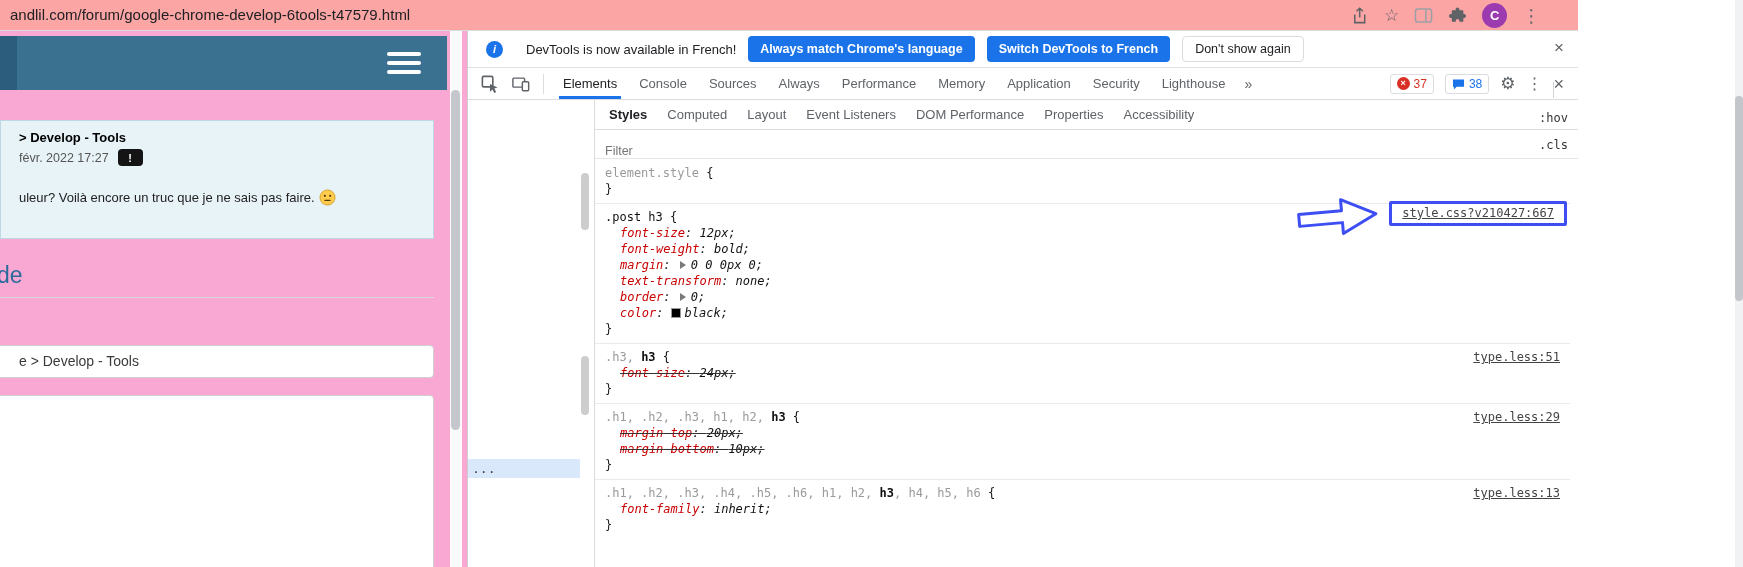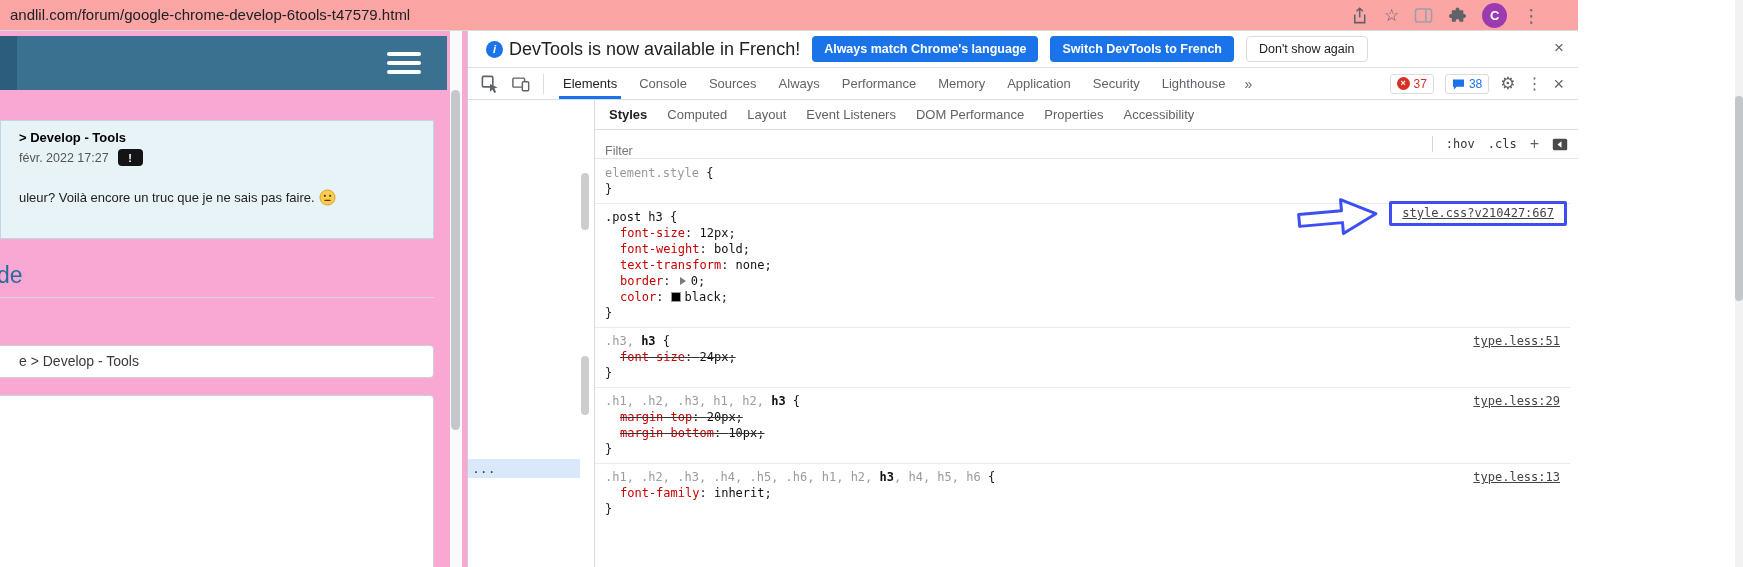--- a/index.html
+++ b/index.html
@@ -32,21 +32,21 @@
   #topic-box-2 { top:364px; height:260px; }
   #page-scrollbar { position:absolute; left:450px; top:0; width:12px; height:536px; background:#fafafa; }
   #page-scroll-thumb { position:absolute; left:1px; top:59px; width:9px; height:340px; background:#c4c7cc; border-radius:5px; }
 
   
   #devtools { position:absolute; left:467px; top:31px; width:1111px; height:536px; background:#fff; border-left:1px solid #cccccc; }
 
   
   #infobar { position:absolute; left:0; top:0; width:100%; height:37px; border-bottom:1px solid #e0e0e0; display:flex; align-items:center; background:#fff; }
   #info-icon { margin-left:18px; width:17px; height:17px; border-radius:50%; background:#1a73e8; color:#fff; font-size:11px; font-weight:bold; font-style:italic; display:flex; align-items:center; justify-content:center; flex:none; }
-  #infobar-msg { margin-left:6px; font-size:18px; color:#202124; white-space:nowrap; }
+  #infobar-msg { margin-left:23px; font-size:13px; color:#202124; white-space:nowrap; }
   .ib-btn { margin-left:12px; height:26px; padding:0 12px; border-radius:4px; font-size:12.5px; font-weight:bold; display:flex; align-items:center; cursor:pointer; white-space:nowrap; }
   .ib-btn.blue { background:#1a73e8; color:#fff; }
   .ib-btn.plain { background:#fff; color:#202124; border:1px solid #dadce0; font-weight:normal; }
   #infobar-close { position:absolute; right:14px; top:8px; font-size:17px; color:#5f6368; cursor:pointer; line-height:1; }
 
   
   #dt-toolbar { position:absolute; left:0; top:37px; width:100%; height:32px; border-bottom:1px solid #dadce0; display:flex; align-items:center; }
   .tool-icon { flex:none; margin-left:12px; cursor:pointer; display:flex; align-items:center; }
   .vsep { flex:none; width:1px; height:20px; background:#dadce0; margin:0 8px 0 12px; }
   #dtabs { display:flex; height:100%; align-items:stretch; }
@@ -71,32 +71,32 @@
   #pane-divider { position:absolute; left:126px; top:69px; bottom:0; width:1px; background:#dadce0; }
 
   
   #styles-pane { position:absolute; left:127px; top:69px; right:0; bottom:0; background:#fff; }
   #subtabs { display:flex; align-items:center; height:30px; border-bottom:1px solid #dadce0; padding-left:4px; }
   .subtab { padding:0 10px; font-size:13px; color:#5f6368; cursor:pointer; white-space:nowrap; }
   .subtab.selected { color:#202124; font-weight:bold; }
   #filter-row { display:flex; align-items:center; height:29px; border-bottom:1px solid #e6e6e6; padding:0 10px; }
   #filter-input { border:none; outline:none; background:transparent; font-size:12.5px; color:#333; width:420px; font-family:"Liberation Sans",sans-serif;margin-top:13px; }
   #filter-input::placeholder { color:#767676; opacity:1; }
-  #filter-right { margin-left:auto; display:flex; align-items:center; gap:13px; }
+  #filter-right { margin-left:auto; display:flex; align-items:center; gap:13px;flex-direction:column; }
   .f-sep { width:1px; height:16px; background:#d5d5d5; }
   .f-toggle { font-size:12px; color:#333; font-family:"DejaVu Sans Mono",monospace; cursor:pointer; }
   #plus-btn { font-size:16px; color:#5f6368; cursor:pointer; line-height:1; }
   #panel-toggle { cursor:pointer; display:flex; align-items:center; }
 
   
   #rules { position:absolute; left:0; top:60px; right:8px; bottom:0; font-family:"DejaVu Sans Mono",monospace; font-size:12px; overflow:hidden; }
   .rule { position:relative; padding:5px 0 6px; background:#fff; }
   .rule + .rule { border-top:1px solid #eaeaea; }
   .line { line-height:16px; padding:0 10px; white-space:nowrap; }
-  .prop-line { padding-left:25px; cursor:text; }
+  .prop-line { padding-left:25px; cursor:text;font-style:italic; }
   .sel { color:#111; }
   .sel.dim { color:#9a9a9a; }
   .sel.bold { font-weight:bold; }
   .brace { color:#111; }
   .pname { color:#c80000; }
   .pval { color:#111; }
   .strike { text-decoration:line-through; text-decoration-color:#333; }
   .tri { display:inline-block; width:0; height:0; border-left:6px solid #7a7a7a; border-top:4px solid transparent; border-bottom:4px solid transparent; margin:0 5px 0 2px; cursor:pointer; }
   .swatch { display:inline-block; width:10px; height:10px; border:1px solid #999; margin-right:4px; vertical-align:-1px; cursor:pointer; }
   .src-link { position:absolute; right:10px; top:6px; color:#444; text-decoration:underline; cursor:pointer; white-space:nowrap; }
@@ -275,20 +275,21 @@
           <div class="line">}</div>
         </div>
         <div class="rule">
           <span class="src-box"><a class="src-link">style.css?v210427:667</a></span>
           <span class="annot-arrow"><svg width="84" height="44" viewBox="0 0 84 44">
               <polygon points="3,16 46,16 46,5 80,22 46,39 46,28 3,28" fill="none" stroke="#3d4ef2" stroke-width="3" stroke-linejoin="round" transform="rotate(-5 42 22)"></polygon>
             </svg></span>
           <div class="line sel-line"><span class="sel">.post h3</span><span class="brace"> {</span></div>
           <div class="line prop-line"><span><span class="pname">font-size</span>: <span class="pval">12px</span>;</span></div>
           <div class="line prop-line"><span><span class="pname">font-weight</span>: <span class="pval">bold</span>;</span></div>
+          <div class="line prop-line"><span><span class="pname">margin</span>: <span class="tri"></span><span class="pval">0 0 0px 0</span>;</span></div>
           <div class="line prop-line"><span><span class="pname">text-transform</span>: <span class="pval">none</span>;</span></div>
           <div class="line prop-line"><span><span class="pname">border</span>: <span class="tri"></span><span class="pval">0</span>;</span></div>
           <div class="line prop-line"><span><span class="pname">color</span>: <span class="swatch" style="background: rgb(0, 0, 0);"></span><span class="pval">black</span>;</span></div>
           <div class="line">}</div>
         </div>
         <div class="rule">
           <a class="src-link">type.less:51</a>
           <div class="line sel-line"><span class="sel dim">.h3, </span><span class="sel bold">h3</span><span class="brace"> {</span></div>
           <div class="line prop-line"><span class="strike"><span class="pname">font-size</span>: <span class="pval">24px</span>;</span></div>
           <div class="line">}</div>

